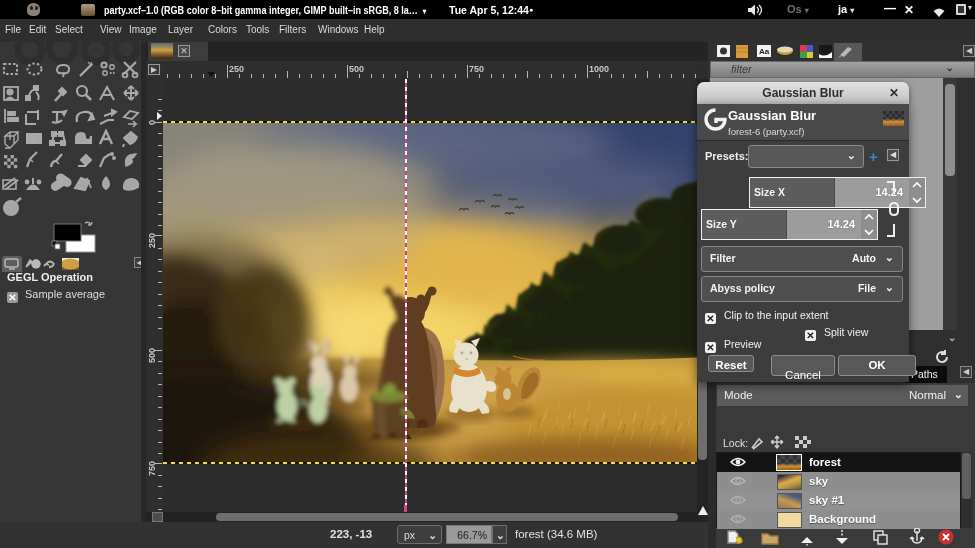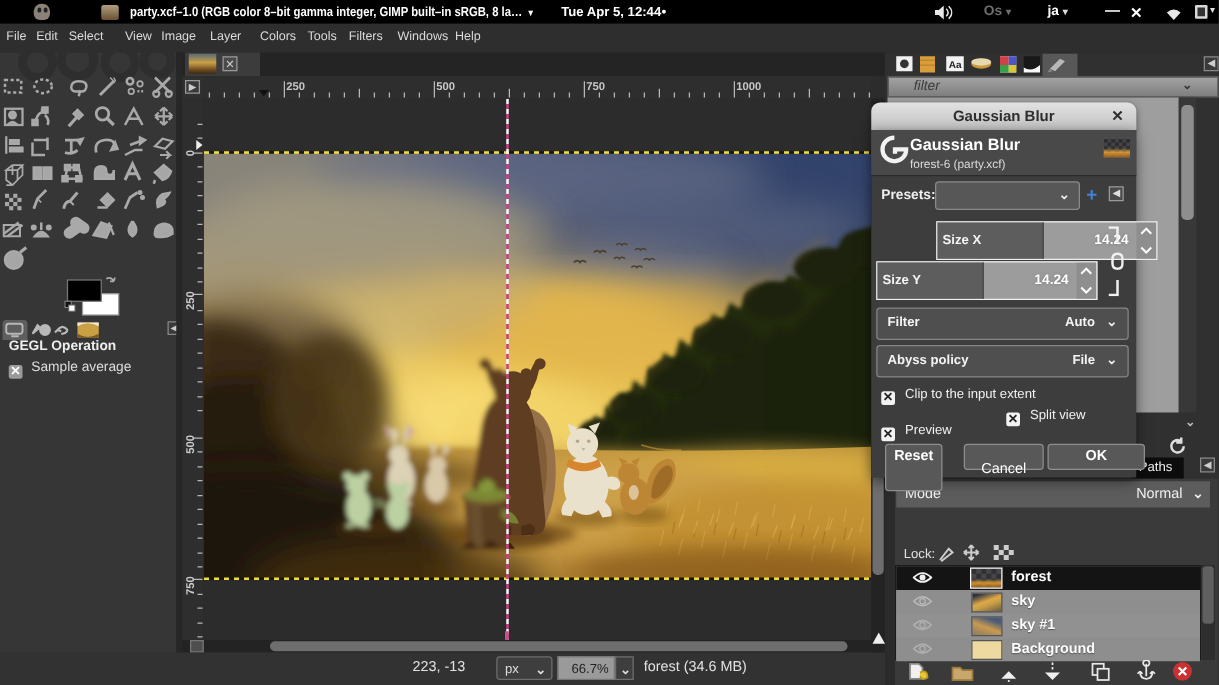--- a/index.html
+++ b/index.html
@@ -473,21 +473,21 @@
   </div>
   <div class="abs" style="left:697px;top:503px;width:11px;height:19px;background:#232323;z-index:60;">
     <div style="width:0;height:0;margin:3px auto 0;border-left:5px solid transparent;border-right:5px solid transparent;border-bottom:9px solid #efefef;"></div>
   </div>
   <div class="abs" id="hscroll">
     <div class="abs" style="left:258px;top:-7px;width:3px;height:7px;background:#d04a90;"></div>
     <div class="abs" style="left:6px;top:0px;width:11px;height:10px;background:#4e4e4e;border:1px solid #777;"></div>
     <div class="abs" style="left:70px;top:1px;width:462px;height:8px;background:#6e6e6e;border-radius:4px;"></div>
   </div>
   <div class="abs" id="statusbar">
-    <div class="abs" style="left:330px;top:6px;font-size:11.5px;font-weight:normal;color:#e2e2e2;">223, -13</div>
+    <div class="abs" style="left:330px;top:6px;font-size:11.5px;font-weight:bold;color:#e2e2e2;">223, -13</div>
     <div class="abs" style="left:397px;top:3px;width:45px;height:19px;background:#3e3e3e;border:1px solid #6e6e6e;border-radius:3px;color:#ddd;font-size:10.5px;">
       <span style="position:absolute;left:6px;top:3px;">px</span>
         <span style="position:absolute;right:4px;top:3px;font-weight:bold;">⌄</span>
     </div>
     <div class="abs" style="left:446px;top:3px;width:46px;height:19px;background:#9a9a9a;border:1px solid #777;color:#222;font-size:10.5px;">
       <span style="position:absolute;right:4px;top:3px;">66.7%</span>
     </div>
     <div class="abs" style="left:492px;top:3px;width:15px;height:19px;background:#3e3e3e;border:1px solid #6e6e6e;color:#ddd;">
         <span style="position:absolute;left:3px;top:3px;font-weight:bold;font-size:10.5px;">⌄</span>
       </div>
@@ -669,17 +669,17 @@
       <span style="position:absolute;right:8px;top:4px;font-size:11px;font-weight:bold;color:#eee;">⌄</span>
     </div>
     <div class="abs" style="left:4px;top:194px;width:202px;height:26px;background:#4f4f4f;border:1px solid #868686;border-radius:3px;">
       <span style="position:absolute;left:8px;top:5px;font-size:10.5px;font-weight:bold;color:#f4f4f4;">Abyss policy</span>
       <span style="position:absolute;right:26px;top:5px;font-size:10.5px;font-weight:bold;color:#f4f4f4;">File</span>
       <span style="position:absolute;right:8px;top:4px;font-size:11px;font-weight:bold;color:#eee;">⌄</span>
     </div>
     <div class="abs" style="left:8px;top:224px;white-space:nowrap;"><span class="chk">✕</span><span style="color:#f0f0f0;font-size:10.5px;margin-left:8px;vertical-align:1px;">Clip to the input extent</span></div>
     <div class="abs" style="left:8px;top:241px;white-space:nowrap;margin-top:12px;"><span class="chk">✕</span><span style="color:#f0f0f0;font-size:10.5px;margin-left:8px;vertical-align:1px;">Preview</span></div>
     <div class="abs" style="left:108px;top:241px;white-space:nowrap;"><span class="chk">✕</span><span style="color:#f0f0f0;font-size:10.5px;margin-left:8px;vertical-align:1px;">Split view</span></div>
-    <div class="abs" style="left:11px;top:273px;width:46px;height:38px;background:#585858;border:1px solid #8e8e8e;border-radius:3px;text-align:center;color:#fff;font-size:11.5px;font-weight:bold;padding-top:3px;">Reset</div>
+    <div class="abs" style="left:11px;top:273px;width:46px;height:17px;background:#585858;border:1px solid #8e8e8e;border-radius:3px;text-align:center;color:#fff;font-size:11.5px;font-weight:bold;padding-top:3px;">Reset</div>
     <div class="abs" style="left:74px;top:273px;width:64px;height:21px;background:#585858;border:1px solid #8e8e8e;border-radius:3px;text-align:center;color:#fff;font-size:11.5px;font-weight:normal;padding-top:13px;">Cancel</div>
     <div class="abs" style="left:141px;top:273px;width:78px;height:21px;background:#585858;border:1px solid #8e8e8e;border-radius:3px;text-align:center;color:#fff;font-size:11.5px;font-weight:bold;padding-top:3px;">OK</div>
   </div>
 </div>
 
 </body></html>

